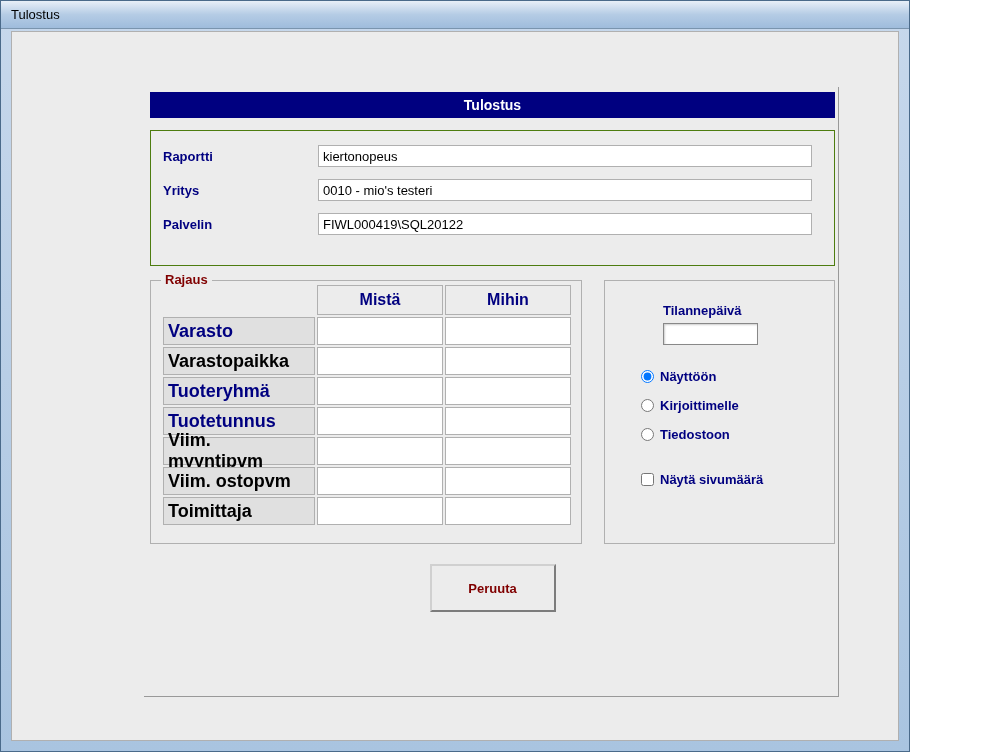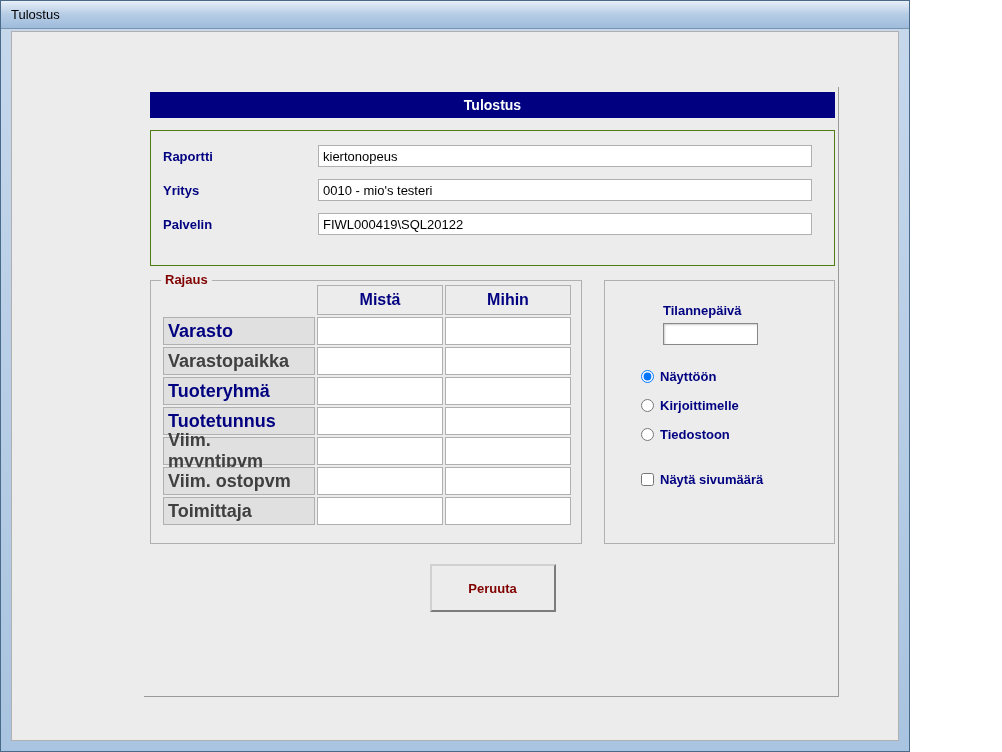--- a/index.html
+++ b/index.html
@@ -122,21 +122,21 @@
       background: #e0e0e0;
       border: 1px solid #b0b0b0;
       padding: 6px 4px;
       font-size: 18px;
       font-weight: bold;
       height: 28px;
       display: flex;
       align-items: center;
     }
     .label-active { color: #000080; }
-    .label-disabled { color: #404040; }
+    .label-disabled { color: #000000; }
     .grid-input {
       border: 1px solid #b0b0b0;
       background: #fff;
       height: 28px;
       padding: 2px 4px;
       font-size: 13px;
     }
     .right-panel {
       flex: 1;
       border: 1px solid #b0b0b0;

